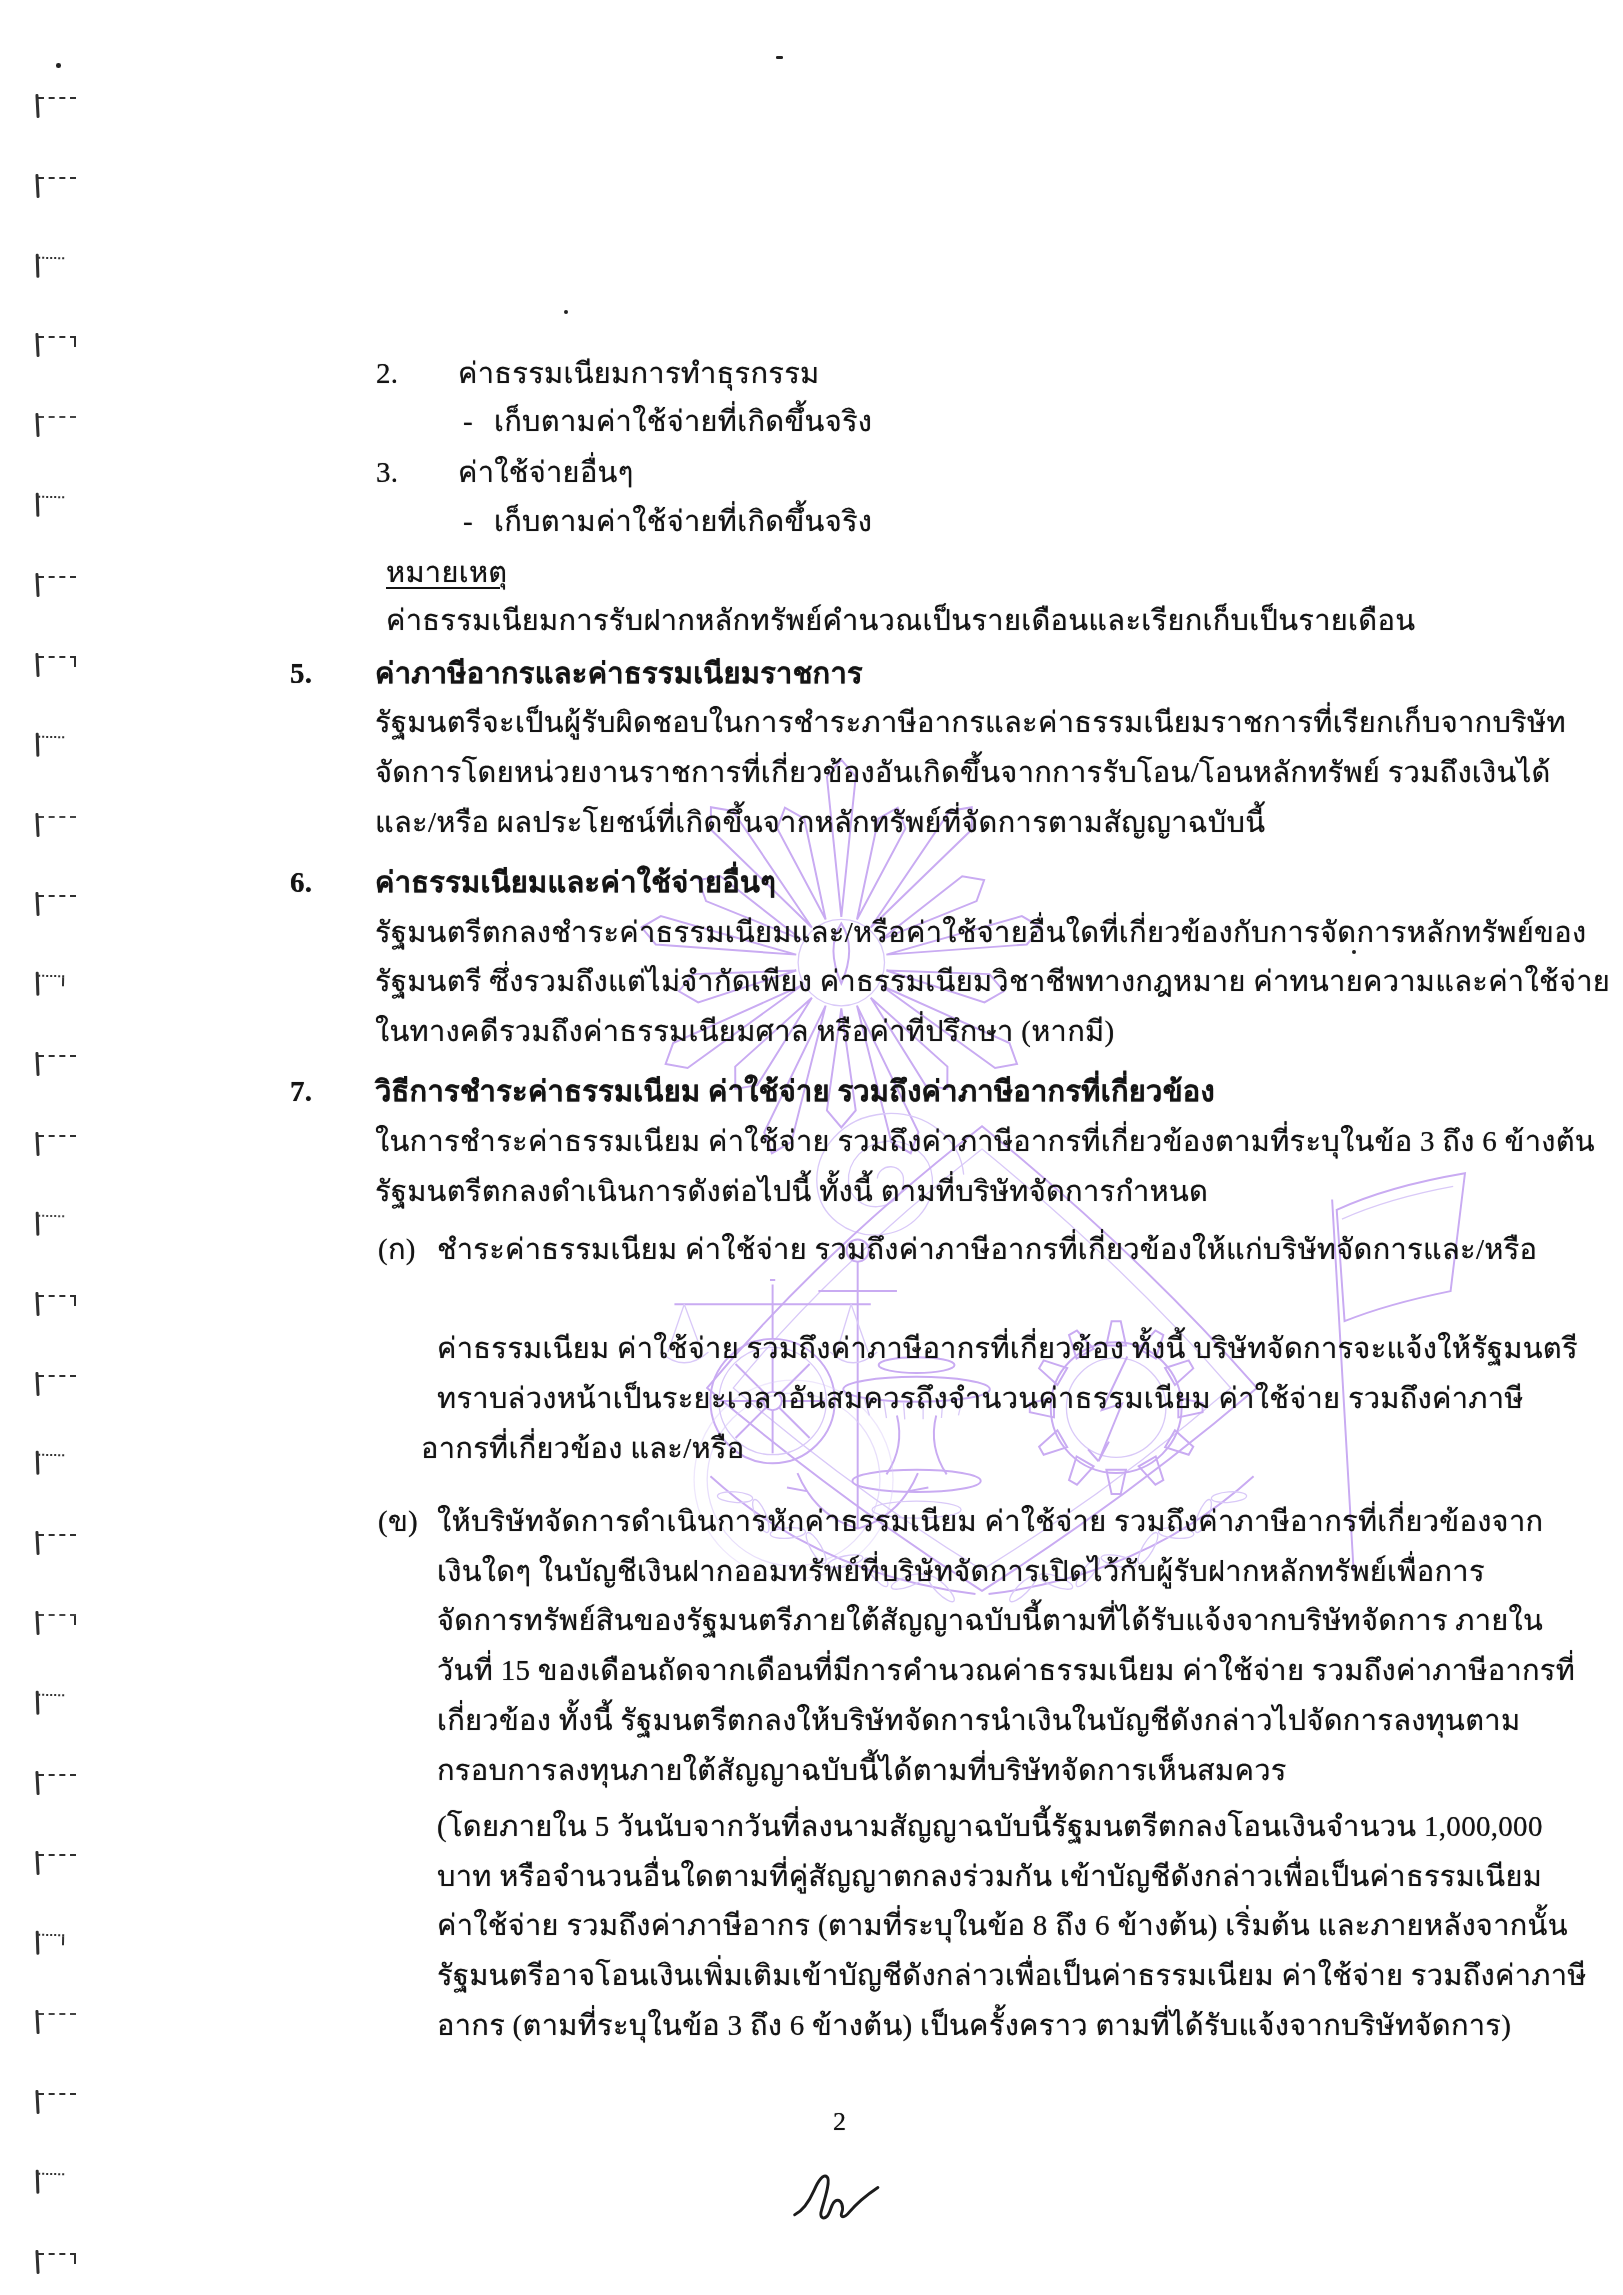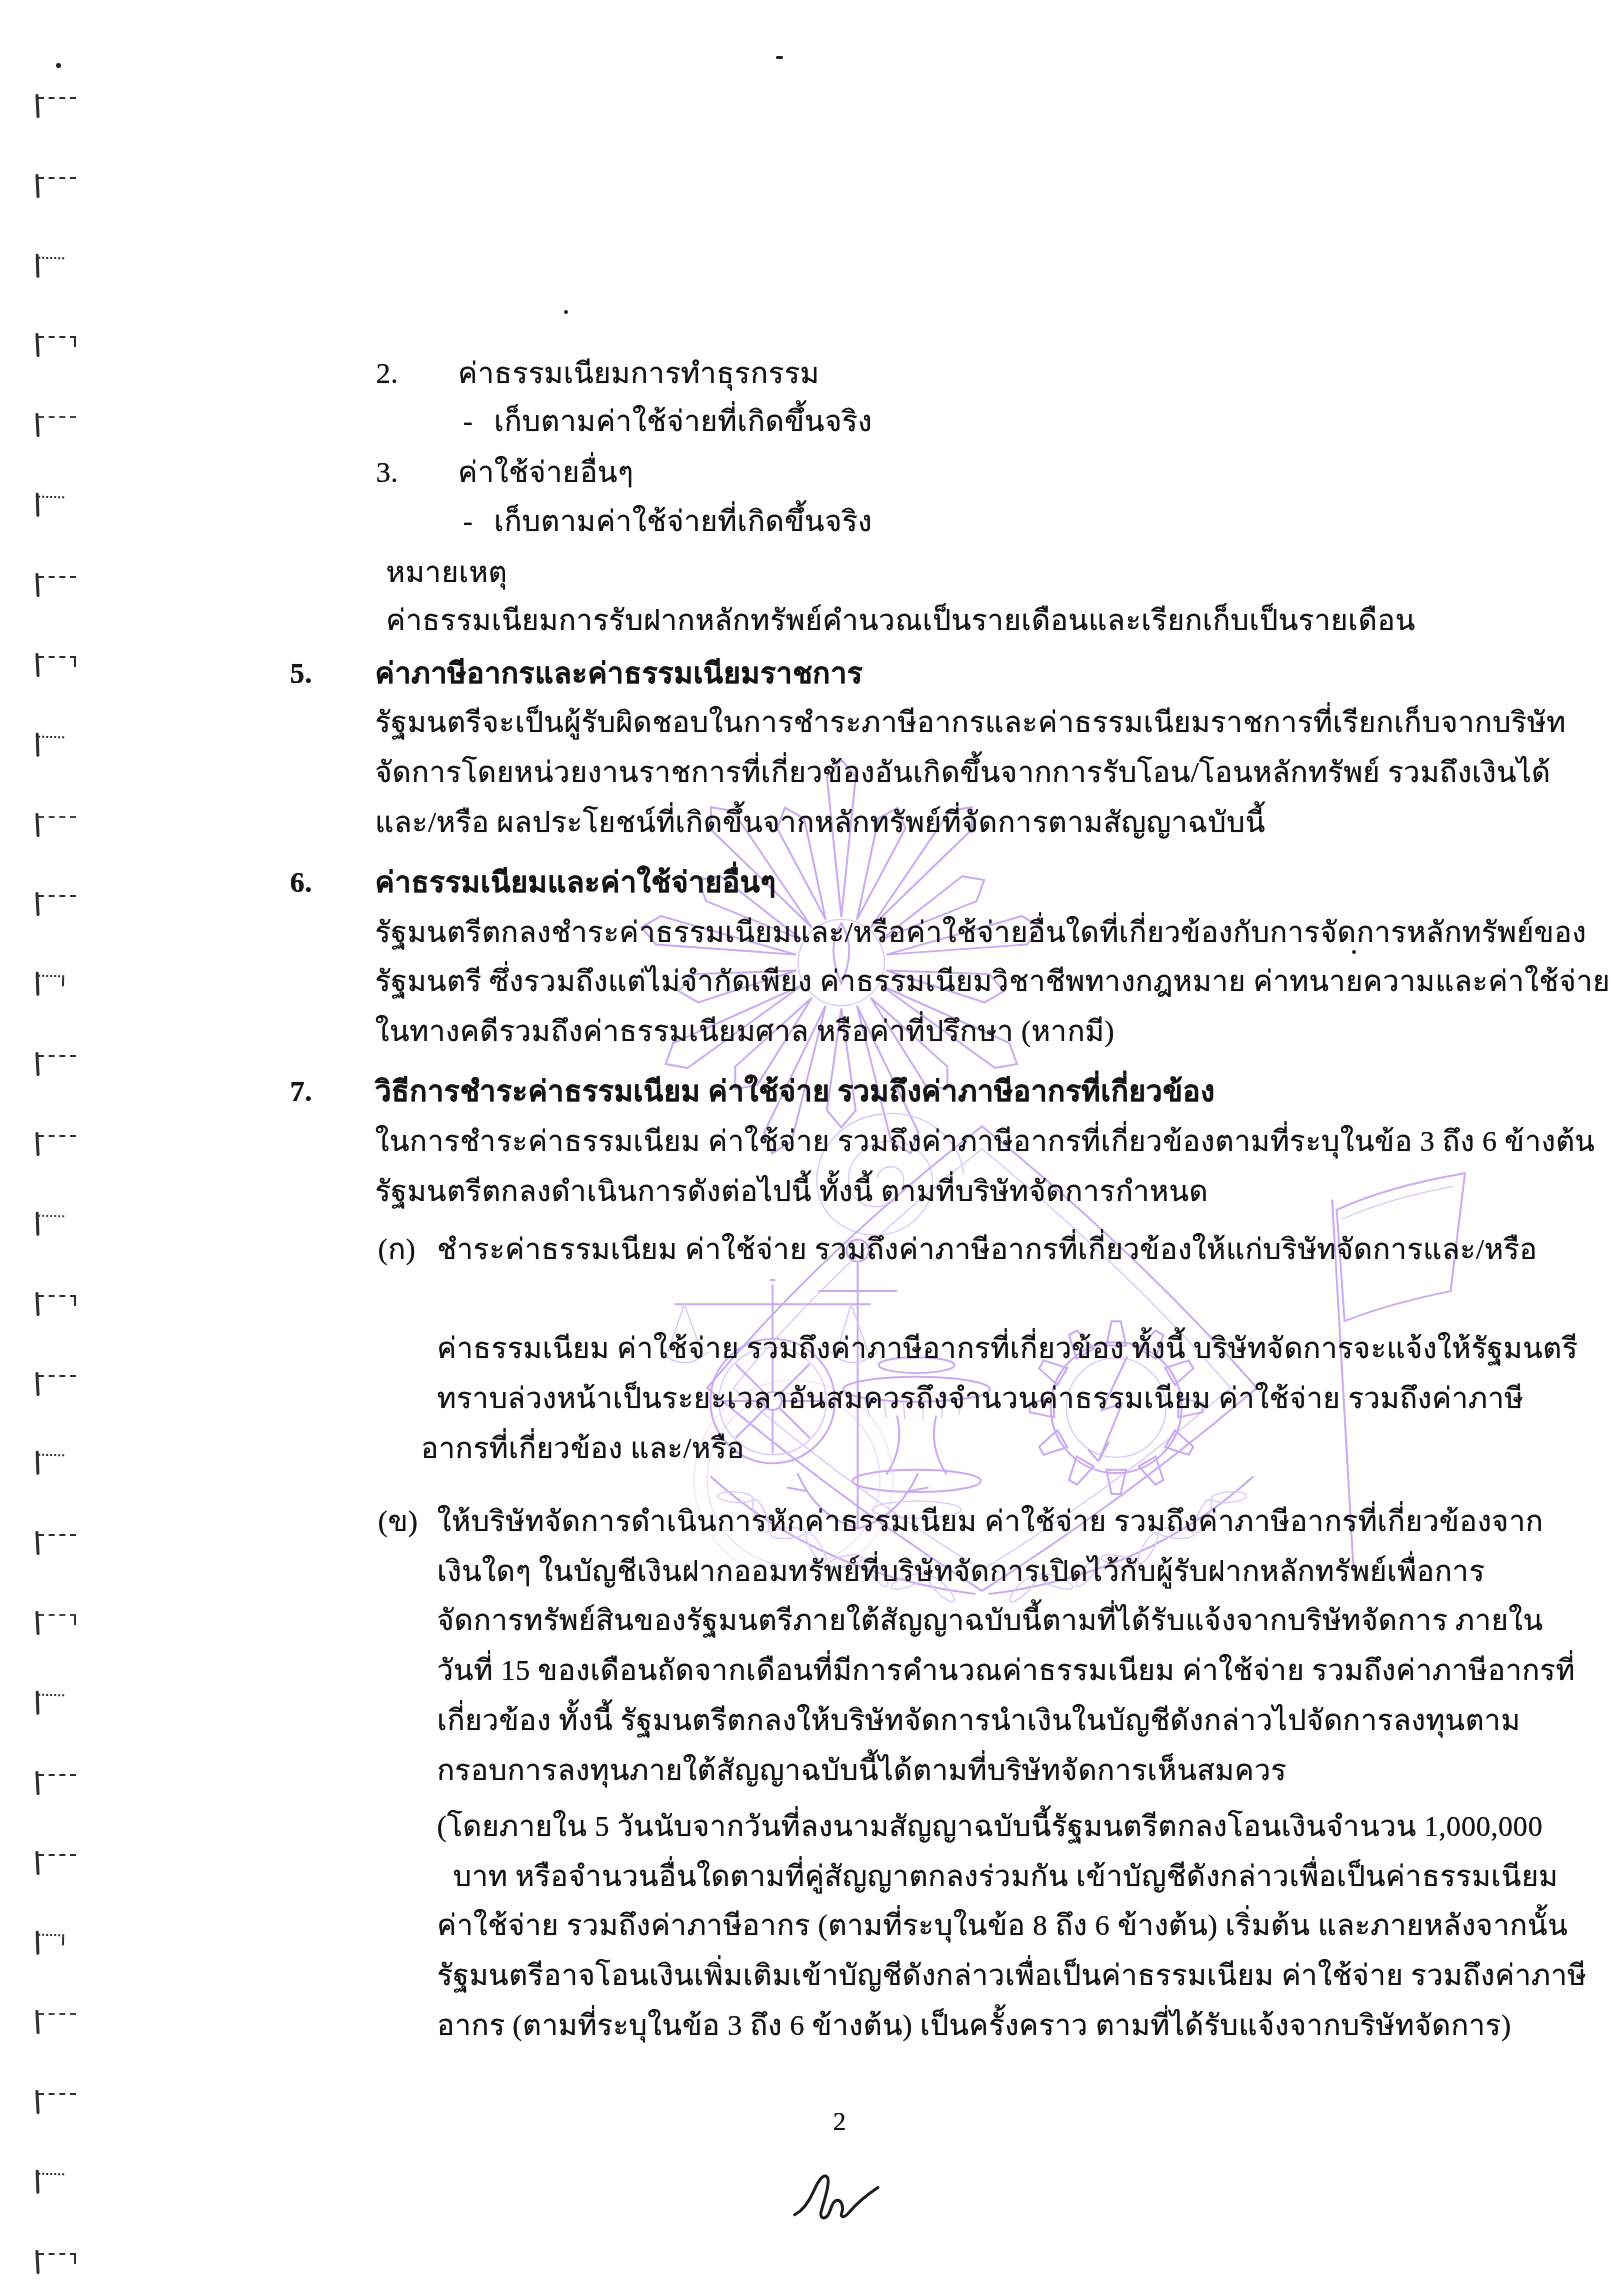--- a/index.html
+++ b/index.html
@@ -13,21 +13,21 @@
   }
   .t{
     position:absolute;
     white-space:nowrap;
     font-size:29px;
     line-height:1.25;
     letter-spacing:0.3px;
     text-shadow:0 0 0.7px rgba(10,10,10,.75);
   }
   .bold{font-weight:bold;}
-  .u{text-underline-offset:5.2px;}
+  .u{text-decoration:underline;text-underline-offset:5.2px;}
   .pagenum{font-size:26px;}
   
   .bm{
     position:absolute;left:38px;width:38px;height:18.3px;
     border-top:2px dashed var(--ink,#1a1a1a);
     opacity:.9;
   }
   .bm::before{
     content:"";position:absolute;left:-2px;top:-5.2px;width:2.6px;height:23.6px;
     background:var(--ink,#1a1a1a);transform:rotate(-3deg);border-radius:1.3px;
@@ -226,21 +226,21 @@
 
   <div class="t" style="left:378px;top:1503px">(ข)</div>
   <div class="t" style="left:437px;top:1503px">ให้บริษัทจัดการดำเนินการหักค่าธรรมเนียม ค่าใช้จ่าย รวมถึงค่าภาษีอากรที่เกี่ยวข้องจาก</div>
   <div class="t" style="left:437px;top:1553px">เงินใดๆ ในบัญชีเงินฝากออมทรัพย์ที่บริษัทจัดการเปิดไว้กับผู้รับฝากหลักทรัพย์เพื่อการ</div>
   <div class="t" style="left:437px;top:1602px">จัดการทรัพย์สินของรัฐมนตรีภายใต้สัญญาฉบับนี้ตามที่ได้รับแจ้งจากบริษัทจัดการ ภายใน</div>
   <div class="t" style="left:437px;top:1652px">วันที่ 15 ของเดือนถัดจากเดือนที่มีการคำนวณค่าธรรมเนียม ค่าใช้จ่าย รวมถึงค่าภาษีอากรที่</div>
   <div class="t" style="left:437px;top:1752px">กรอบการลงทุนภายใต้สัญญาฉบับนี้ได้ตามที่บริษัทจัดการเห็นสมควร</div>
   <div class="t" style="left:437px;top:1702px">เกี่ยวข้อง ทั้งนี้ รัฐมนตรีตกลงให้บริษัทจัดการนำเงินในบัญชีดังกล่าวไปจัดการลงทุนตาม</div>
 
   <div class="t" style="left:437px;top:1808px">(โดยภายใน 5 วันนับจากวันที่ลงนามสัญญาฉบับนี้รัฐมนตรีตกลงโอนเงินจำนวน 1,000,000</div>
-  <div class="t" style="left:453px;top:1858px">บาท หรือจำนวนอื่นใดตามที่คู่สัญญาตกลงร่วมกัน เข้าบัญชีดังกล่าวเพื่อเป็นค่าธรรมเนียม</div>
+  <div class="t" style="left:437px;top:1858px">บาท หรือจำนวนอื่นใดตามที่คู่สัญญาตกลงร่วมกัน เข้าบัญชีดังกล่าวเพื่อเป็นค่าธรรมเนียม</div>
   <div class="t" style="left:437px;top:1907px">ค่าใช้จ่าย รวมถึงค่าภาษีอากร (ตามที่ระบุในข้อ 8 ถึง 6 ข้างต้น) เริ่มต้น และภายหลังจากนั้น</div>
   <div class="t" style="left:437px;top:1957px">รัฐมนตรีอาจโอนเงินเพิ่มเติมเข้าบัญชีดังกล่าวเพื่อเป็นค่าธรรมเนียม ค่าใช้จ่าย รวมถึงค่าภาษี</div>
   <div class="t" style="left:437px;top:2007px">อากร (ตามที่ระบุในข้อ 3 ถึง 6 ข้างต้น) เป็นครั้งคราว ตามที่ได้รับแจ้งจากบริษัทจัดการ)</div>
 
   <div class="t pagenum" style="left:833px;top:2106px">2</div>
   <svg id="sig" width="105" height="65" viewBox="0 0 160 100" style="position:absolute;left:789px;top:2168px" aria-hidden="true">
     <path d="M8,72 C20,66 30,52 38,34 C44,20 52,8 58,14 C64,20 52,54 49,66 C46,76 52,80 58,74 C64,68 64,52 72,50 C80,48 84,60 80,70 C78,76 84,78 92,68 C102,56 118,42 136,30"></path>
   </svg>
 
 </div>

